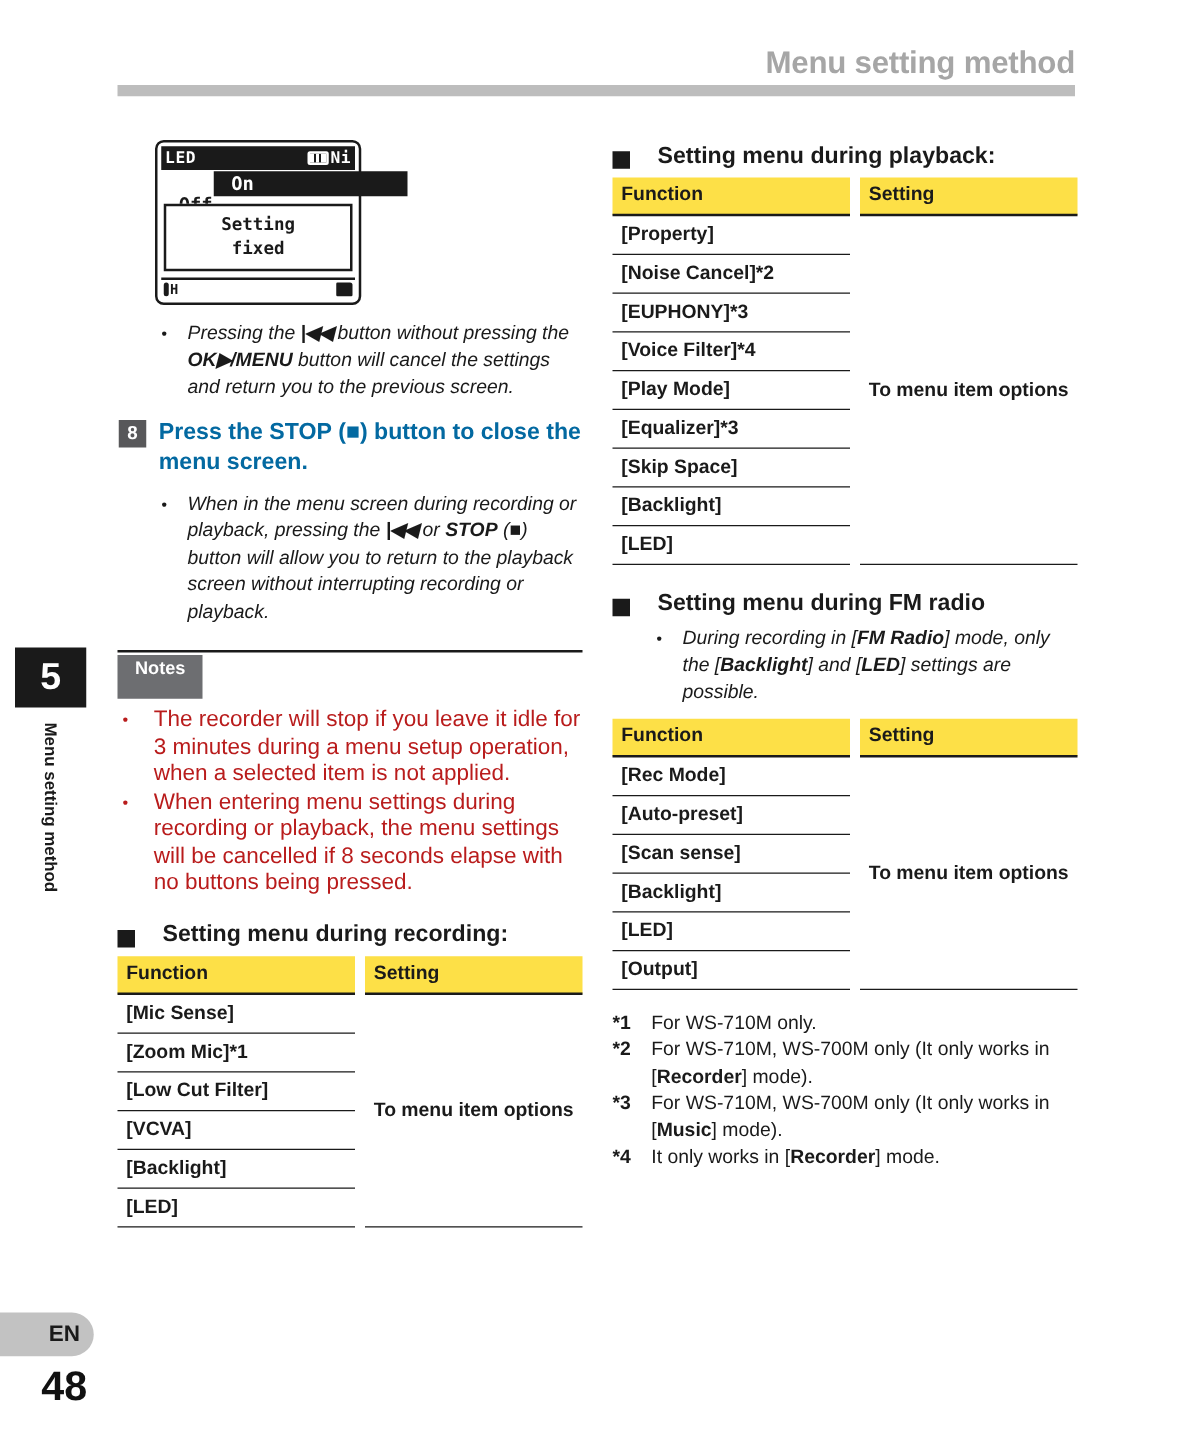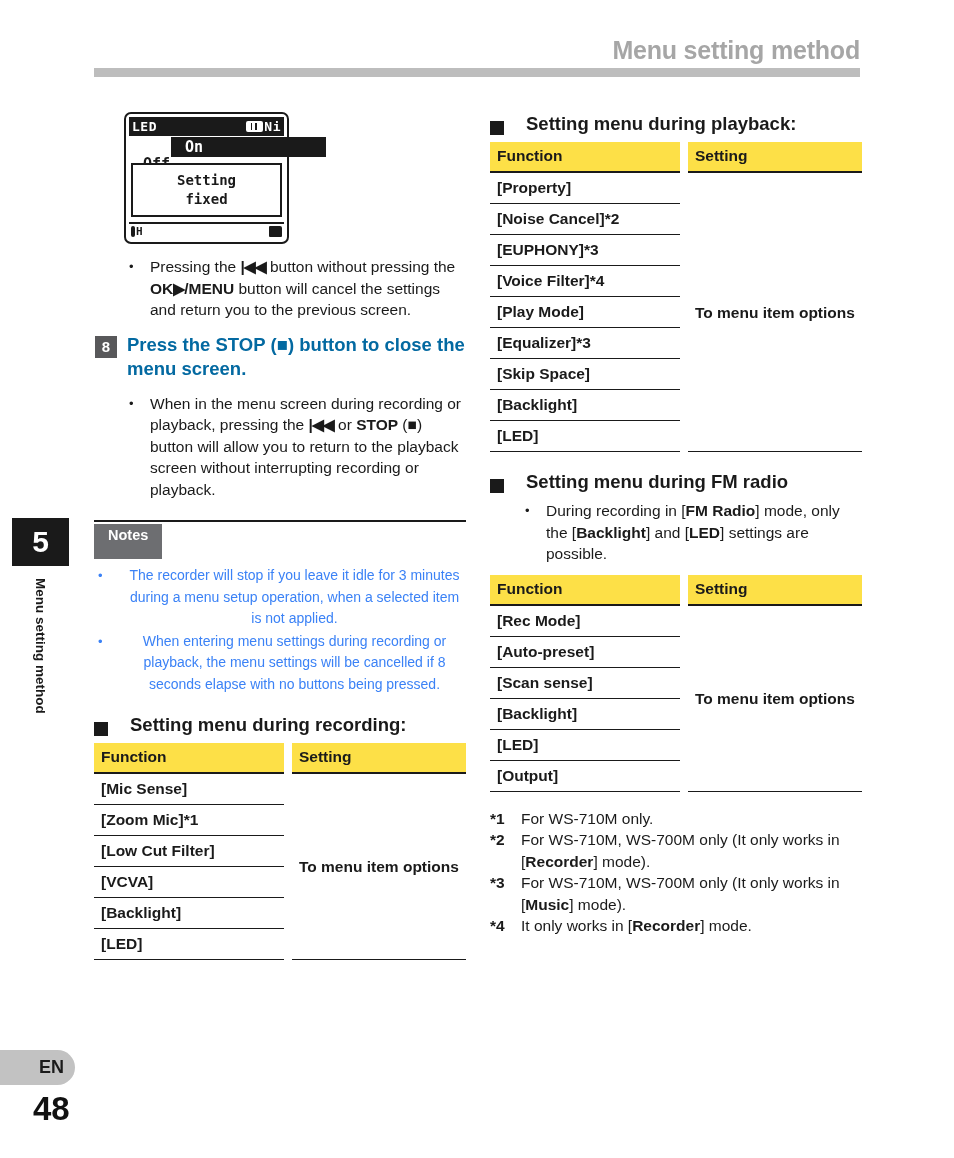--- a/index.html
+++ b/index.html
@@ -254,20 +254,21 @@
     padding: 0;
     list-style: none;
   }
   .bullet-list li {
     position: relative;
     padding-left: 56px;
     font-size: 15.5px;
     line-height: 21.5px;
     color: #1a1a1a;
     margin-bottom: 3px;
+    font-style: italic;
   }
   .bullet-list li::before {
     content: "\2022";
     position: absolute;
     left: 35px;
     top: 0;
     font-size: 13px;
     color: #1a1a1a;
   }
   .bullet-list.tight li { padding-left: 56px; }
@@ -314,25 +315,24 @@
     margin-top: 2px;
   }
   .notes-list {
     margin: 6px 0 0 0;
     padding: 0;
     list-style: none;
   }
   .notes-list li {
     position: relative;
     padding-left: 29px;
-    font-size: 14px;
+    font-size: 18px;
     line-height: 21.5px;
-    color: #3b82f6;
+    color: #b91c1c;
     margin-bottom: 1px;
-    text-align: center;
   }
   .notes-list li::before {
     content: "\2022";
     position: absolute;
     left: 4px;
     top: 0;
     font-size: 13px;
   }
 
   

